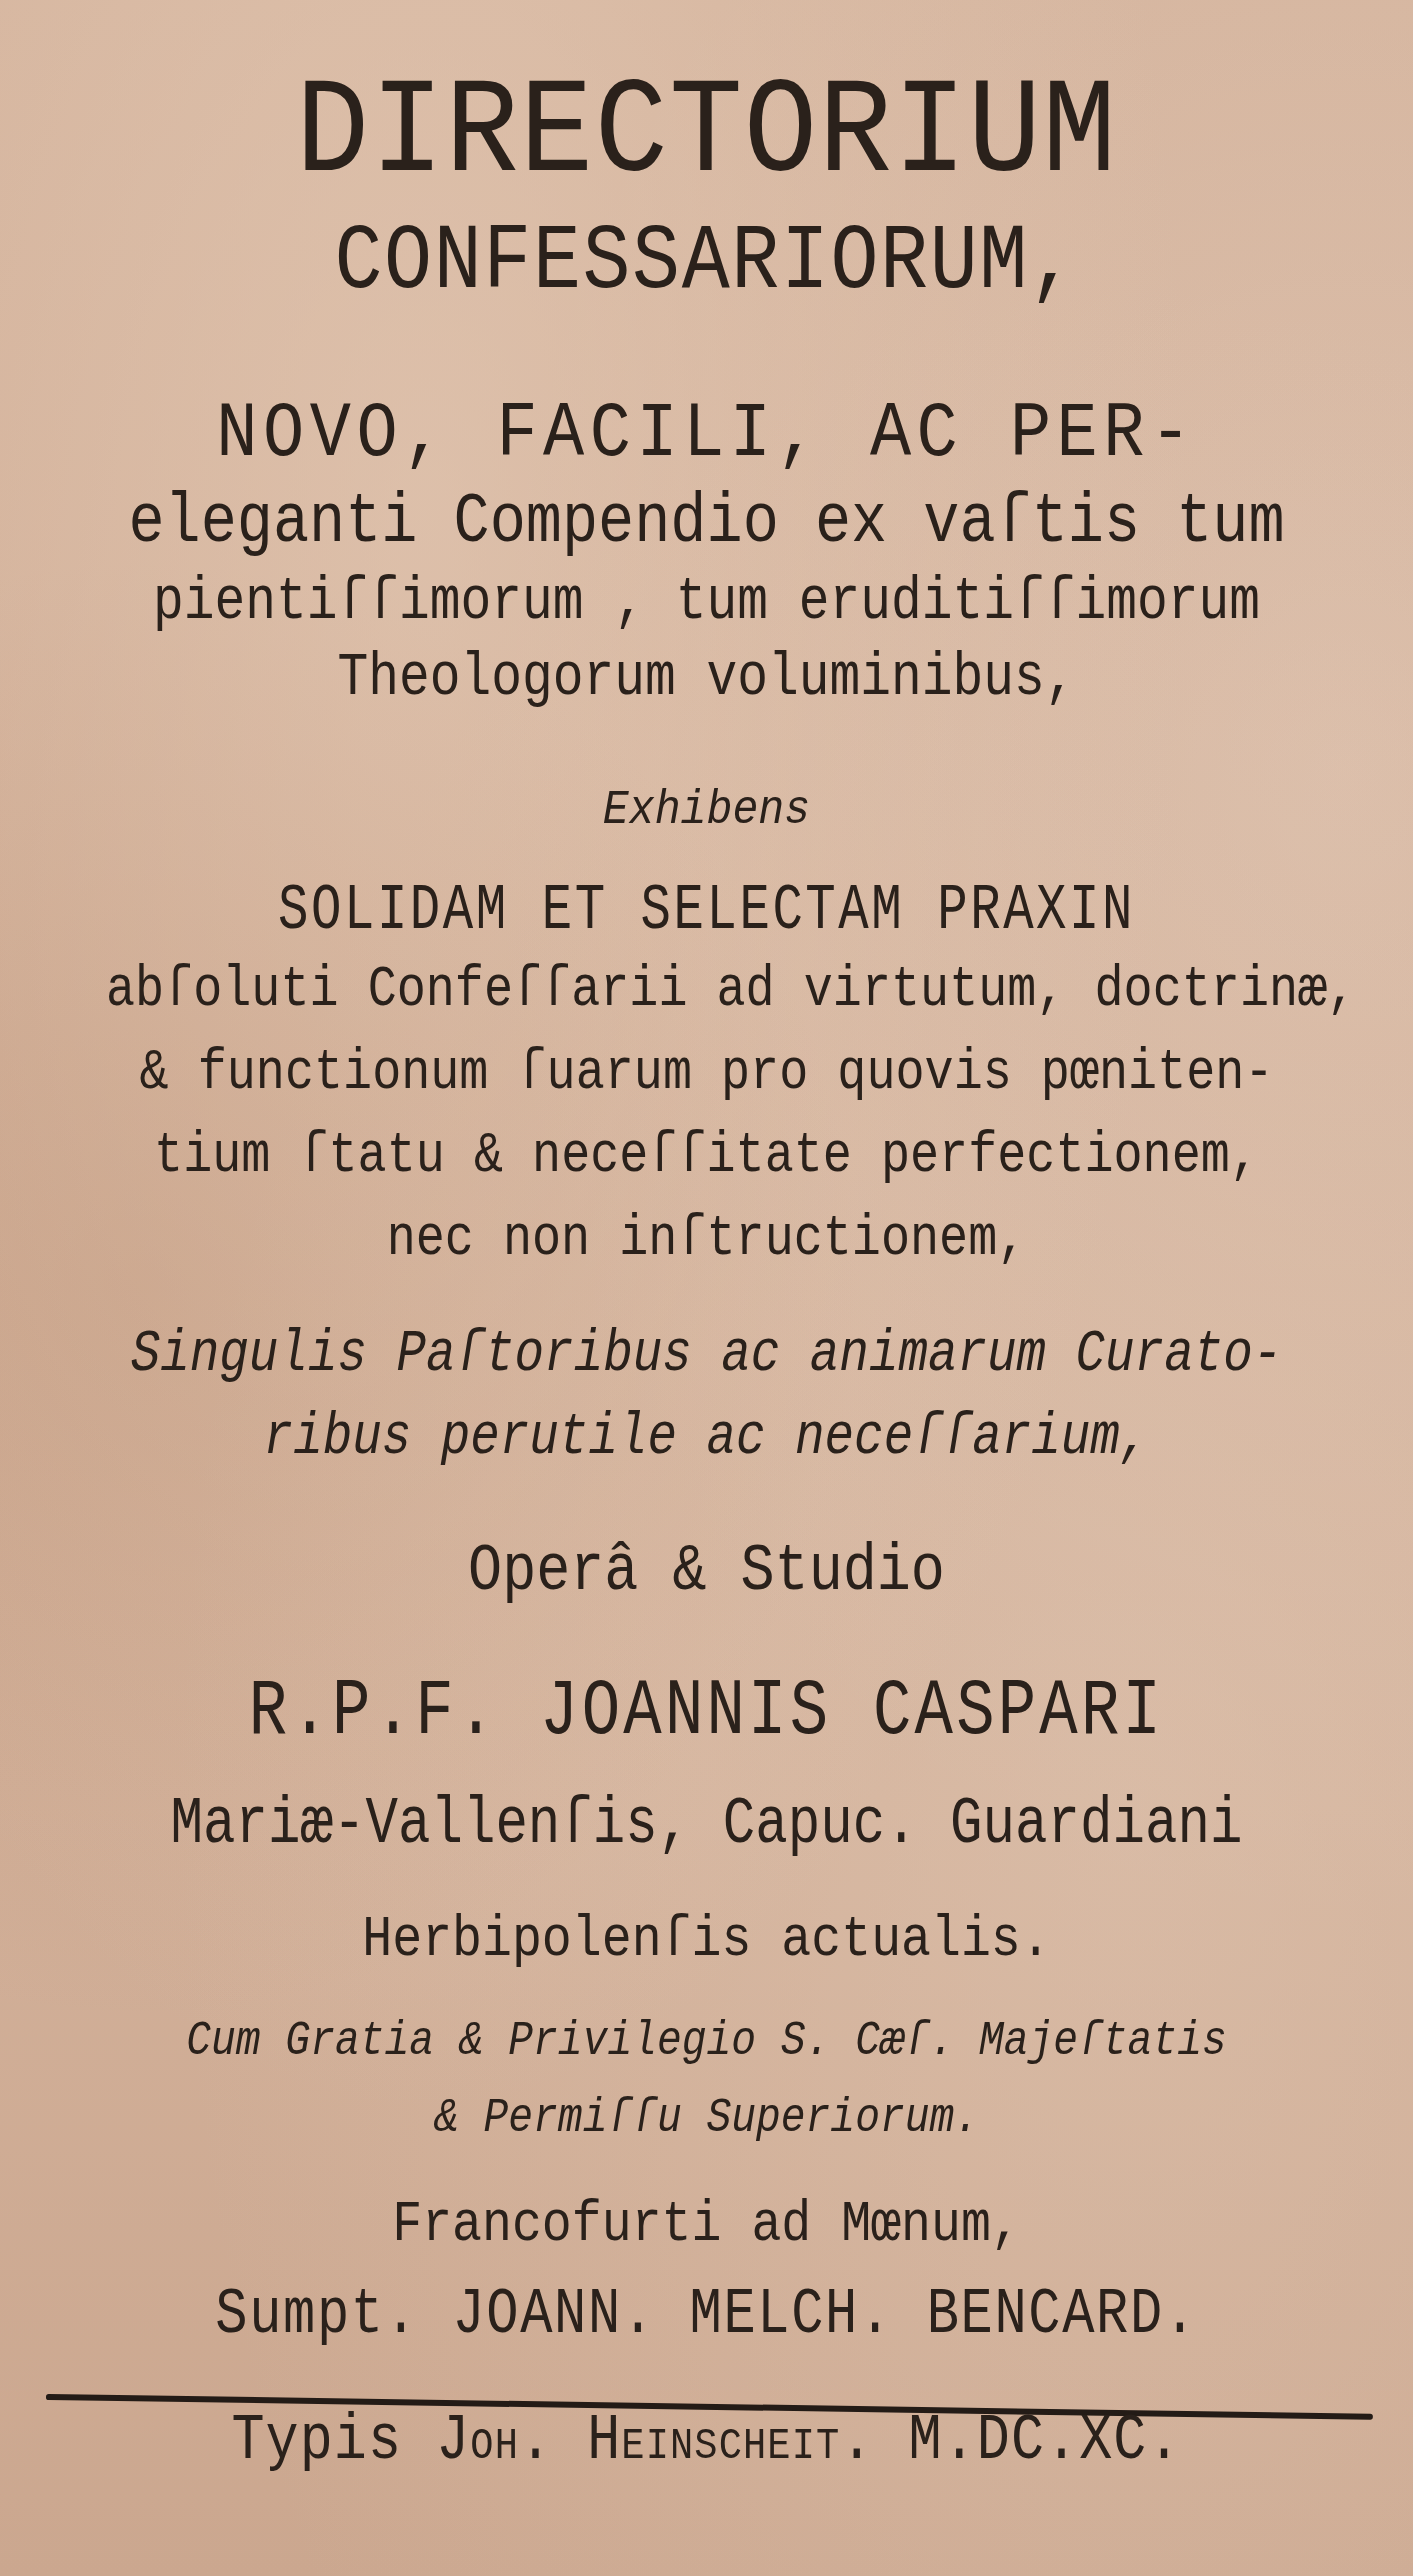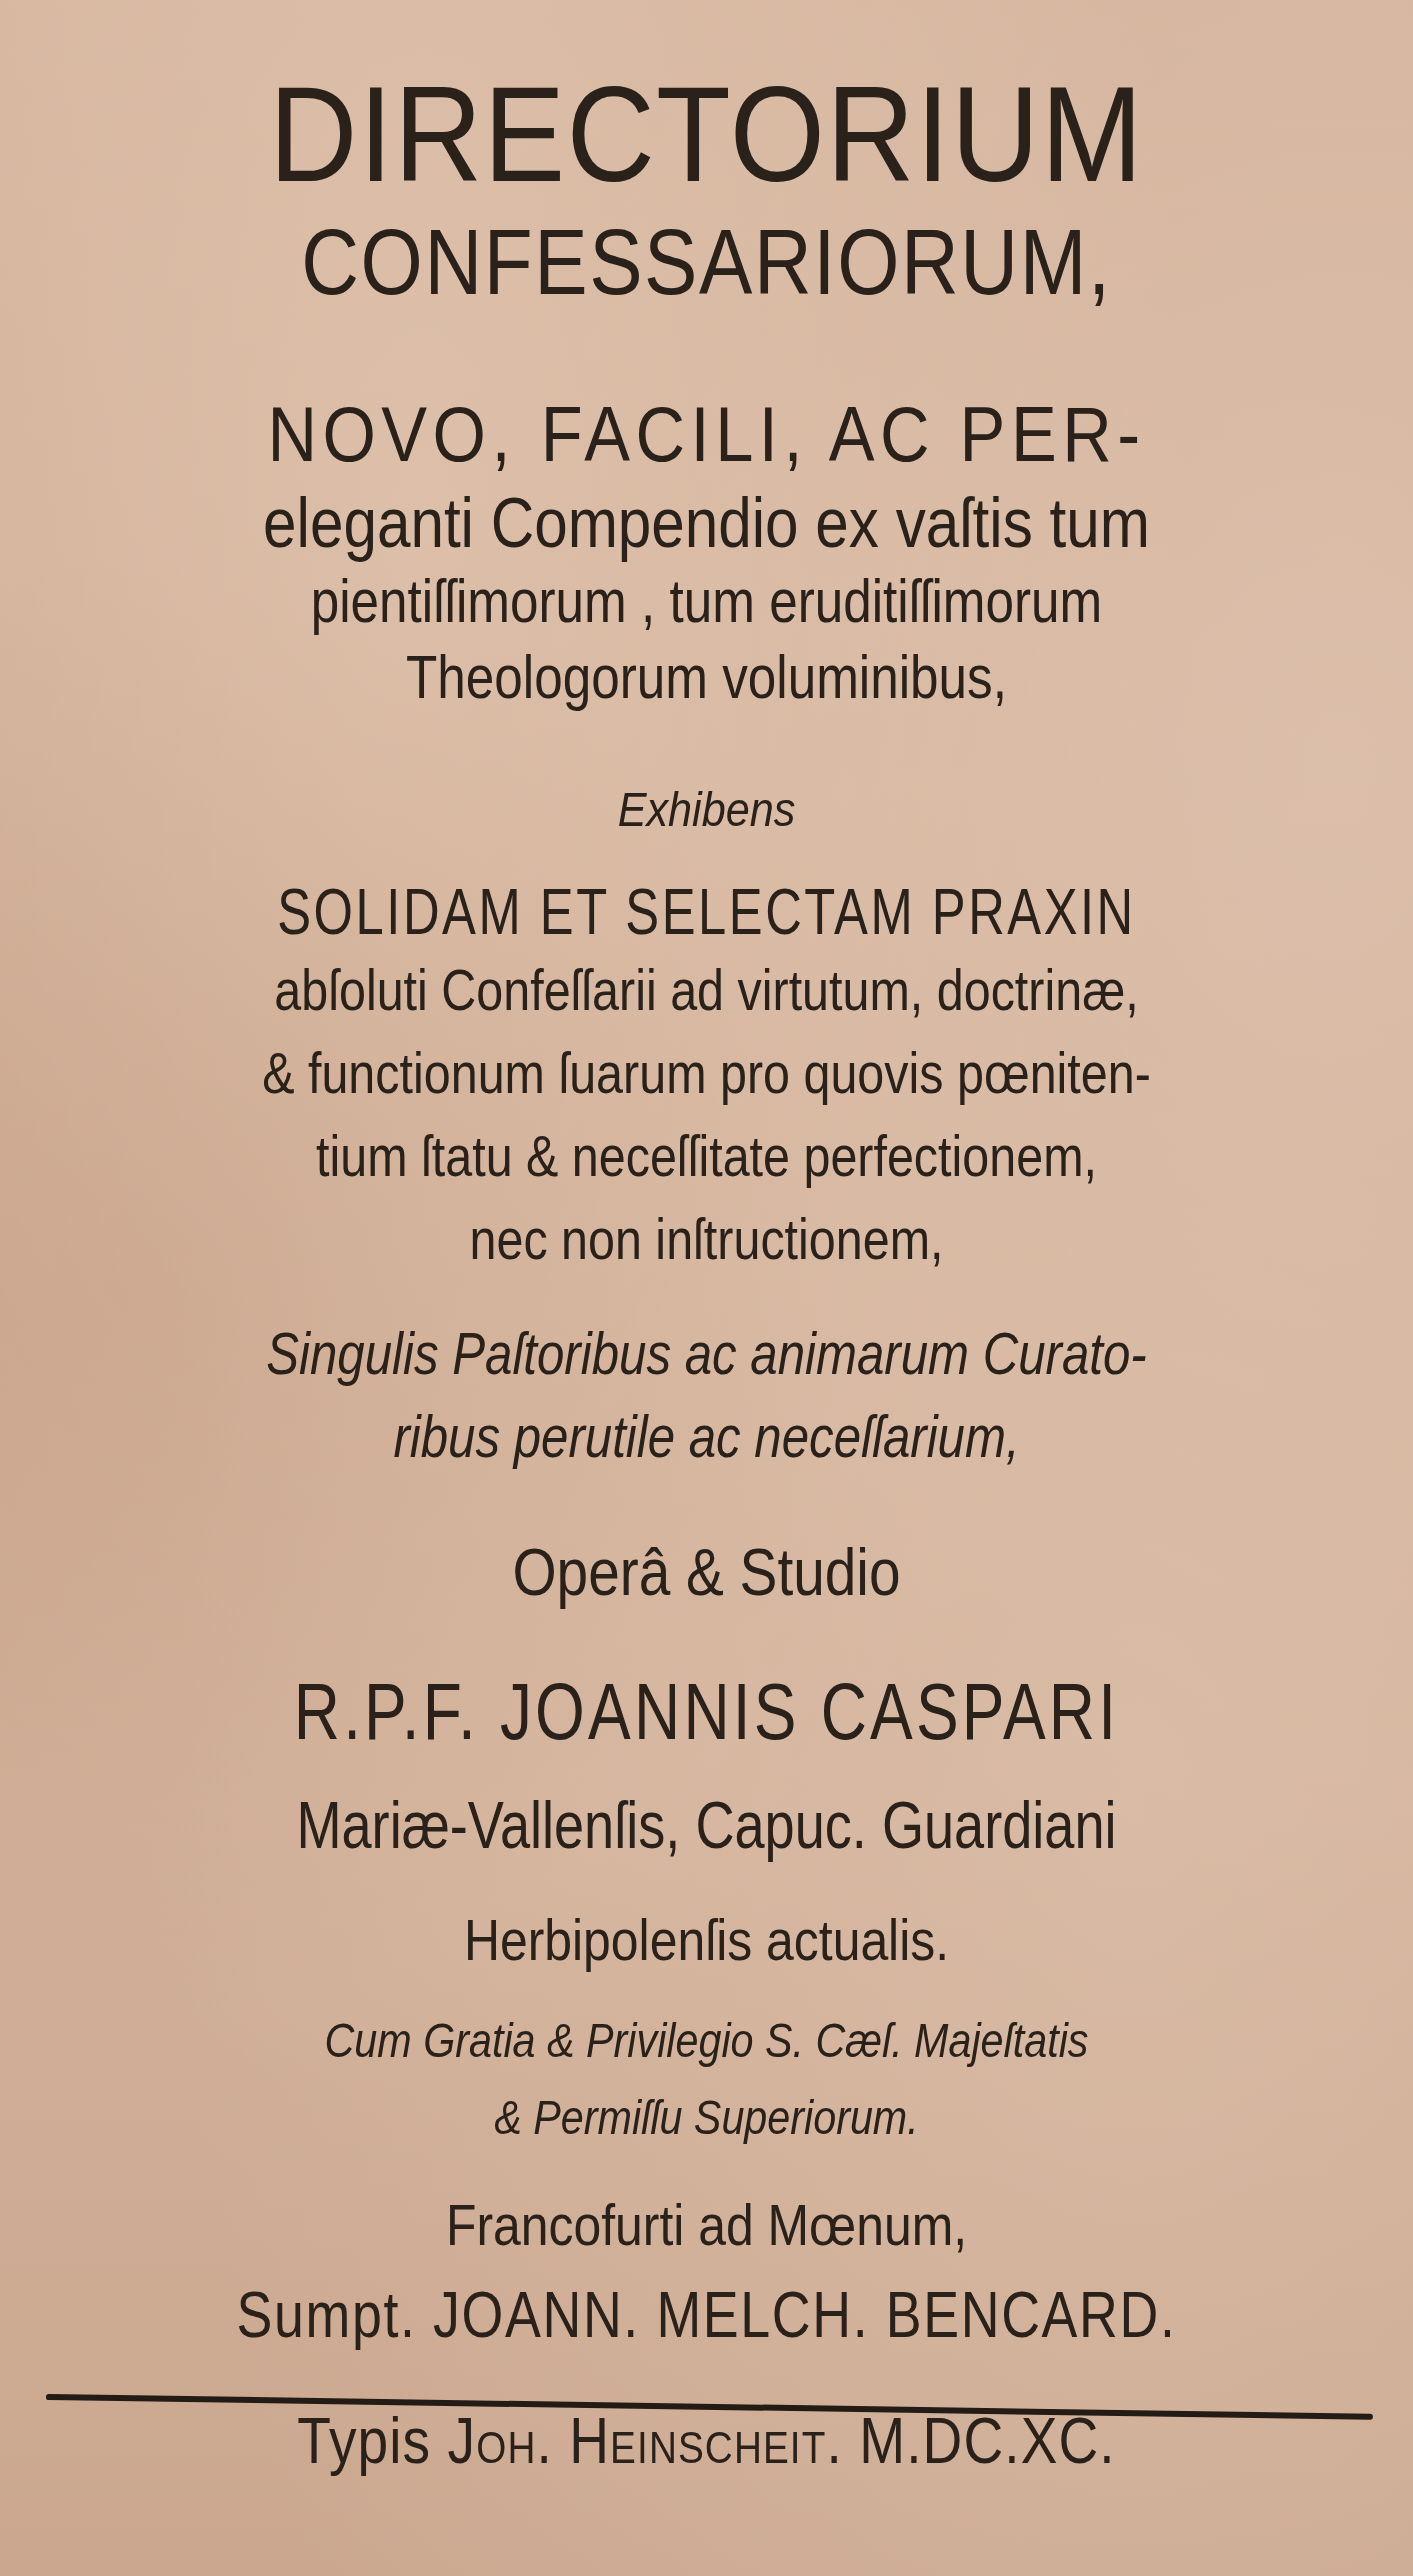--- a/index.html
+++ b/index.html
@@ -16,21 +16,21 @@
       position: relative;
       width: 1413px;
       height: 2576px;
       background:
         radial-gradient(ellipse at 30% 20%, rgba(230,205,185,0.55) 0%, rgba(230,205,185,0) 55%),
         radial-gradient(ellipse at 80% 70%, rgba(225,200,180,0.45) 0%, rgba(225,200,180,0) 60%),
         radial-gradient(ellipse at 10% 50%, rgba(180,135,105,0.35) 0%, rgba(180,135,105,0) 40%),
         radial-gradient(ellipse at 95% 30%, rgba(235,215,200,0.4) 0%, rgba(235,215,200,0) 45%),
         linear-gradient(180deg, #d4b39c 0%, #cfab93 40%, #d2b099 70%, #cba78f 100%);
       color: #2a211b;
-      font-family: Liberation Sans, sans-serif;
+      font-family: Liberation Mono, monospace;
     }
     .line {
       position: absolute;
       left: 0;
       width: 1413px;
       text-align: center;
       white-space: nowrap;
       line-height: 1;
     }
     .italic { font-style: italic; }

